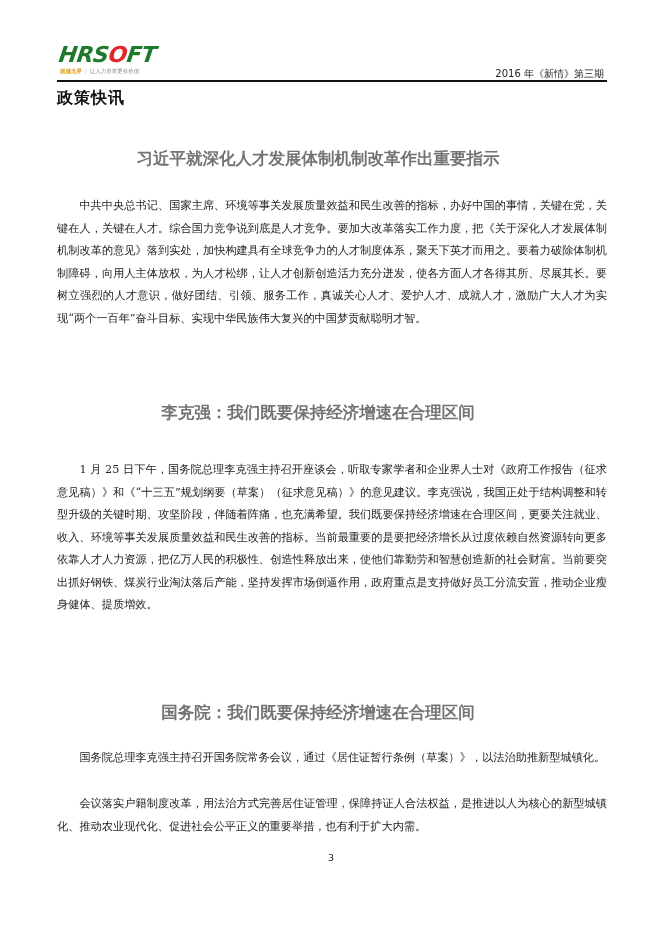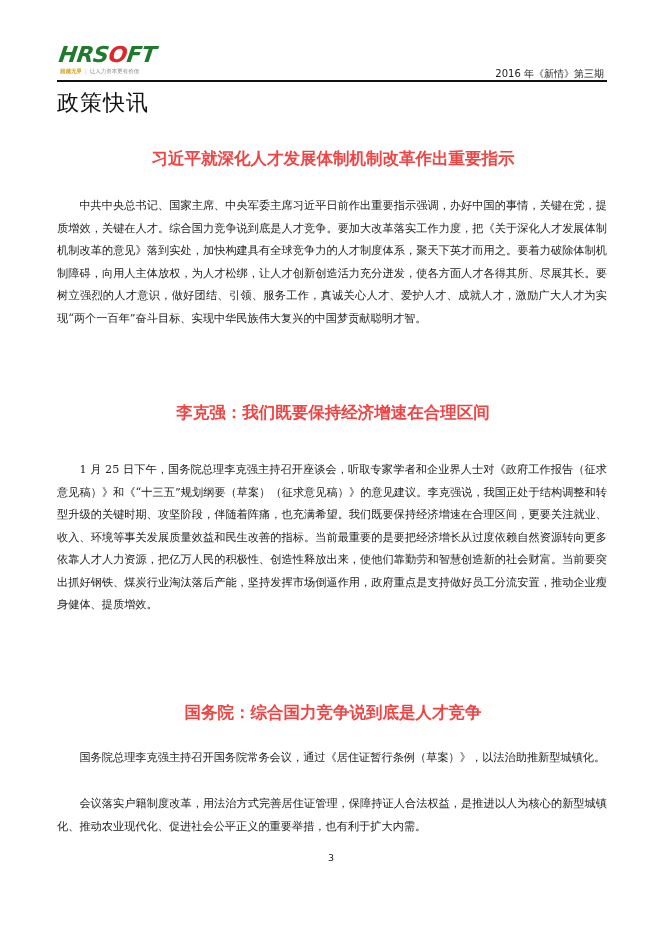--- a/index.html
+++ b/index.html
@@ -15,25 +15,25 @@
   .logo-mark .o { color: #e0262b; }
   .logo-sub { position: absolute; left: 1px; top: 24px; font-family: "DejaVu Sans", sans-serif;
               font-size: 5.5px; line-height: 7px; white-space: nowrap; color: #888; }
   .logo-sub .tag { color: #d9a21b; font-weight: bold; }
   .logo-sub .sep { color: #bbb; margin: 0 3px; }
   .issue { position: absolute; right: 3px; top: 27px; font-family: "DejaVu Sans", sans-serif;
            font-size: 10px; color: #222; white-space: nowrap; }
   .header-rule { position: absolute; left: 57px; top: 80px; width: 550px; height: 1.5px; background: #111; }
 
   .section-title { position: absolute; left: 57px; top: 88px; font-family: "DejaVu Sans", sans-serif;
-                   font-size: 22px; font-weight: normal; color: #111; white-space: nowrap; letter-spacing: 1px; }
+                   font-size: 16px; font-weight: bold; color: #111; white-space: nowrap; letter-spacing: 1px; }
 
-  .article-title { position: absolute; left: 58px; width: 550px; text-align: center;
+  .article-title { position: absolute; left: 43px; width: 550px; text-align: center;
                    font-family: "DejaVu Sans", sans-serif; font-size: 16.5px; font-weight: bold;
-                   color: #ef4444; white-space: nowrap; }
+                   color: #737373; white-space: nowrap; }
   .para { position: absolute; left: 57px; width: 550px; font-size: 11.2px; line-height: 22.5px;
           text-indent: 2em; text-align: justify; color: #222; margin: 0; }
   .page-number { position: absolute; left: 0; width: 662px; top: 852px; text-align: center;
                  font-family: "DejaVu Sans", sans-serif; font-size: 9.5px; color: #222; }
 </style>
 </head>
 <body>
 
 <div class="page">
 
@@ -44,23 +44,23 @@
         <span class="tag">超越无界</span><span class="sep">|</span><span>让人力资本更有价值</span>
       </div>
     </div>
     <div class="issue">2016 年《新情》第三期</div>
   </div>
   <div class="header-rule"></div>
 
   <div class="section-title">政策快讯</div>
 
   <div class="article-title" style="top:148px;">习近平就深化人才发展体制机制改革作出重要指示</div>
-  <p class="para" style="top:195px;">中共中央总书记、国家主席、中央军委主席习近平日前作出重要指示强调，办好中国的事情，关键在党，提质增效，关键在人才。综合国力竞争说到底是人才竞争。要加大改革落实工作力度，把《关于深化人才发展体制机制改革的意见》落到实处，加快构建具有全球竞争力的人才制度体系，聚天下英才而用之。要着力破除体制机制障碍，向用人主体放权，为人才松绑，让人才创新创造活力充分迸发，使各方面人才各得其所、尽展其长。要树立强烈的人才意识，做好团结、引领、服务工作，真诚关心人才、爱护人才、成就人才，激励广大人才为实现“两个一百年”奋斗目标、实现中华民族伟大复兴的中国梦贡献聪明才智。</p>
+  <p class="para" style="top:195px;">中共中央总书记、国家主席、环境等事关发展质量效益和民生改善的指标，办好中国的事情，关键在党，关键在人，关键在人才。综合国力竞争说到底是人才竞争。要加大改革落实工作力度，把《关于深化人才发展体制机制改革的意见》落到实处，加快构建具有全球竞争力的人才制度体系，聚天下英才而用之。要着力破除体制机制障碍，向用人主体放权，为人才松绑，让人才创新创造活力充分迸发，使各方面人才各得其所、尽展其长。要树立强烈的人才意识，做好团结、引领、服务工作，真诚关心人才、爱护人才、成就人才，激励广大人才为实现“两个一百年”奋斗目标、实现中华民族伟大复兴的中国梦贡献聪明才智。</p>
 
   <div class="article-title" style="top:402px;">李克强：我们既要保持经济增速在合理区间</div>
   <p class="para" style="top:448px;margin-top:11px;">1 月 25 日下午，国务院总理李克强主持召开座谈会，听取专家学者和企业界人士对《政府工作报告（征求意见稿）》和《“十三五”规划纲要（草案）（征求意见稿）》的意见建议。李克强说，我国正处于结构调整和转型升级的关键时期、攻坚阶段，伴随着阵痛，也充满希望。我们既要保持经济增速在合理区间，更要关注就业、收入、环境等事关发展质量效益和民生改善的指标。当前最重要的是要把经济增长从过度依赖自然资源转向更多依靠人才人力资源，把亿万人民的积极性、创造性释放出来，使他们靠勤劳和智慧创造新的社会财富。当前要突出抓好钢铁、煤炭行业淘汰落后产能，坚持发挥市场倒逼作用，政府重点是支持做好员工分流安置，推动企业瘦身健体、提质增效。</p>
 
-  <div class="article-title" style="top:702px;">国务院：综合国力竞争说到底是人才竞争</div>
+  <div class="article-title" style="top:702px;">国务院：我们既要保持经济增速在合理区间</div>
   <p class="para" style="top:793px;">会议落实户籍制度改革，用法治方式完善居住证管理，保障持证人合法权益，是推进以人为核心的新型城镇化、推动农业现代化、促进社会公平正义的重要举措，也有利于扩大内需。</p>
   <p class="para" style="top:747px;">国务院总理李克强主持召开国务院常务会议，通过《居住证暂行条例（草案）》，以法治助推新型城镇化。</p>
 
   <div class="page-number">3</div>
 </div>
 
 </body></html>

